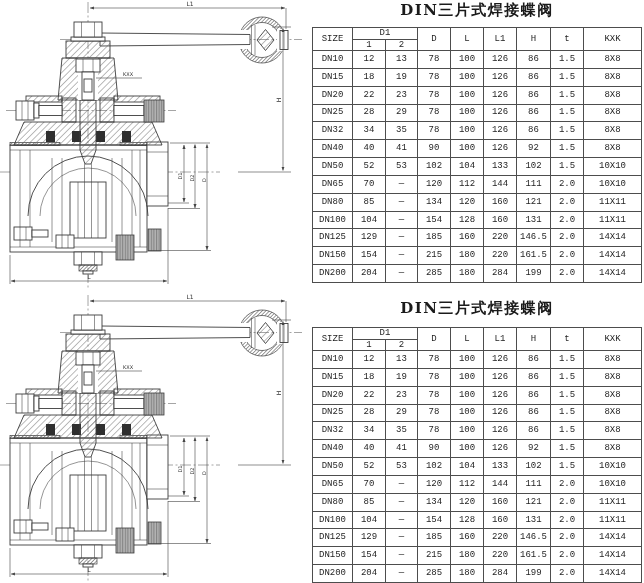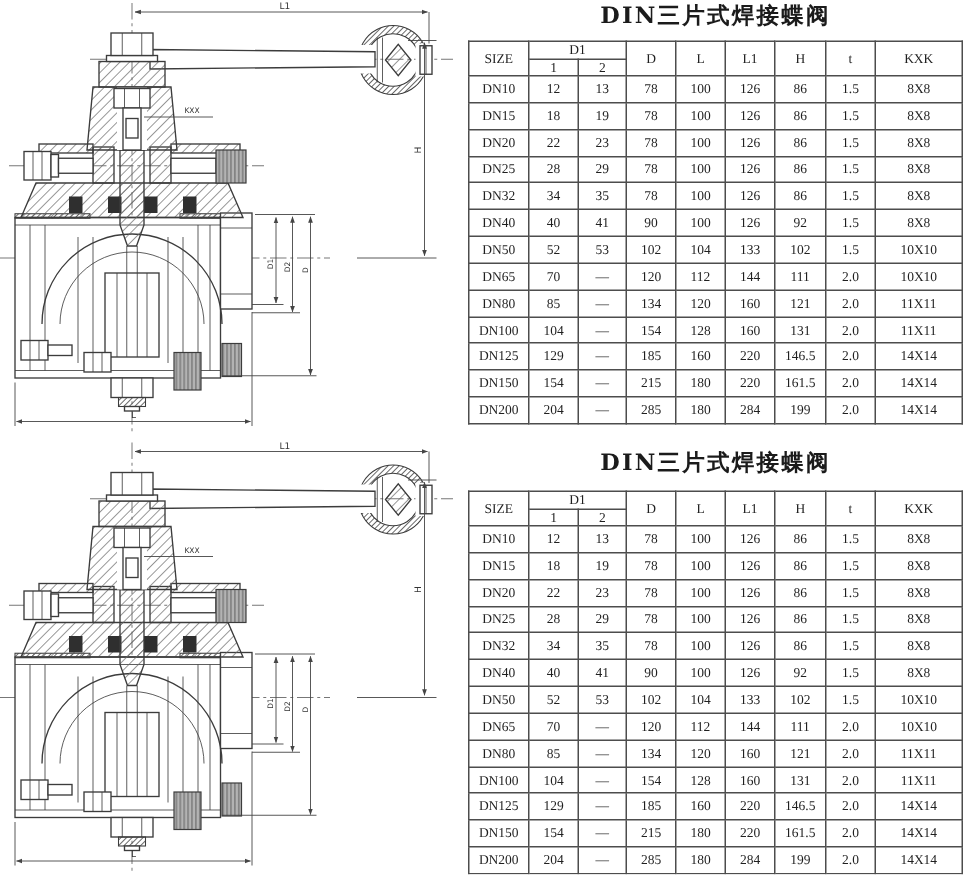--- a/index.html
+++ b/index.html
@@ -8,21 +8,21 @@
   .panel{position:absolute;left:0;width:644px;height:291px;}
   .p1{top:0;} .p2{top:293px;}
   .drawing{position:absolute;left:0;top:0;}
   .defs-holder{position:absolute;width:0;height:0;overflow:hidden;}
   .table-title{position:absolute;left:312px;width:330px;text-align:center;
         font-size:15px;font-weight:bold;color:#1b1b1b;letter-spacing:1.5px;
         white-space:nowrap;font-family:"DejaVu Serif","Liberation Serif",serif;}
   .p1 .table-title{top:1px;} .p2 .table-title{top:6px;}
   table.spec-table{position:absolute;left:312px;width:330px;height:256px;
         border-collapse:collapse;table-layout:fixed;font-size:9px;color:#1f1f1f;
-        font-family:Liberation Serif, serif;}
+        font-family:Liberation Mono, monospace;}
   .p1 .spec-table{top:27px;} .p2 .spec-table{top:34px;}
   .spec-table th,.spec-table td{border:1px solid #4d4d4d;text-align:center;
         vertical-align:middle;padding:0;font-weight:normal;line-height:1;}
   .spec-table thead tr.h1{height:12px;} .spec-table thead tr.h2{height:11px;}
   
   .ln{stroke:#3c3c3c;stroke-width:.9;fill:none;}
   .wh{fill:#ffffff;}
   .whn{fill:#ffffff;stroke:none;}
   .thin{stroke-width:.55;}
   .hatch{fill:url(#hp);stroke:#3c3c3c;stroke-width:.9;}

